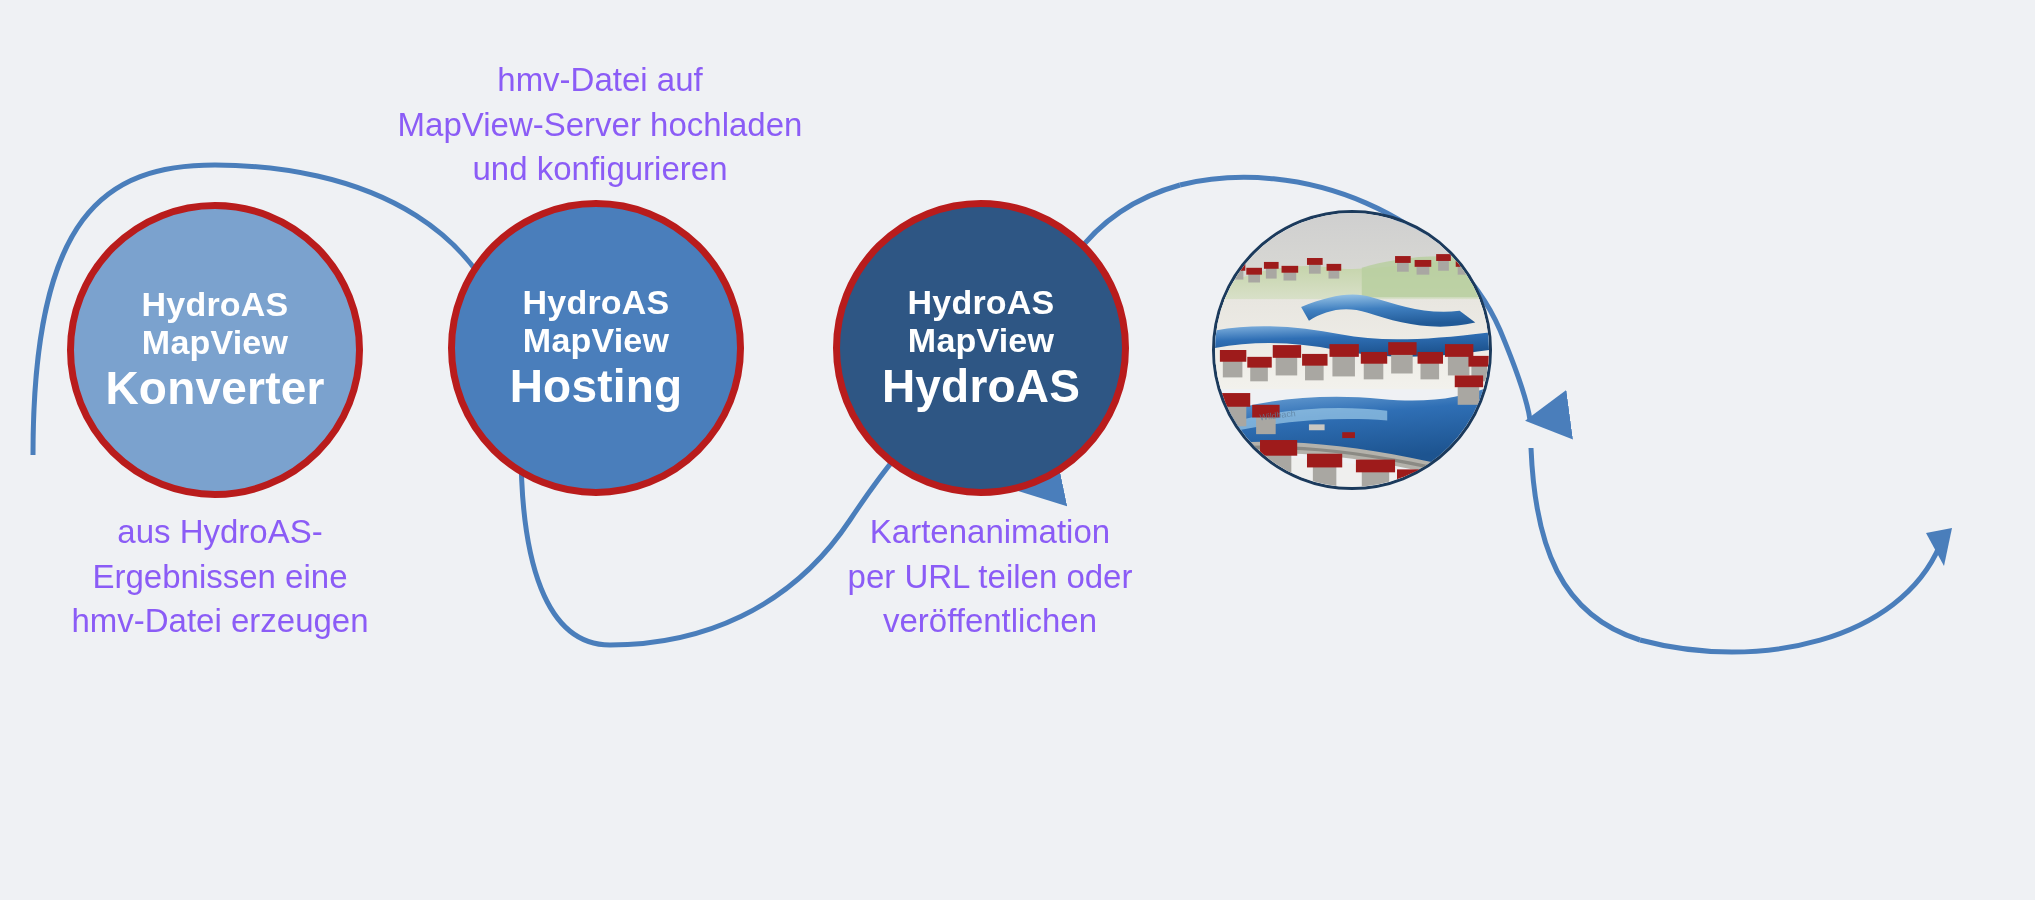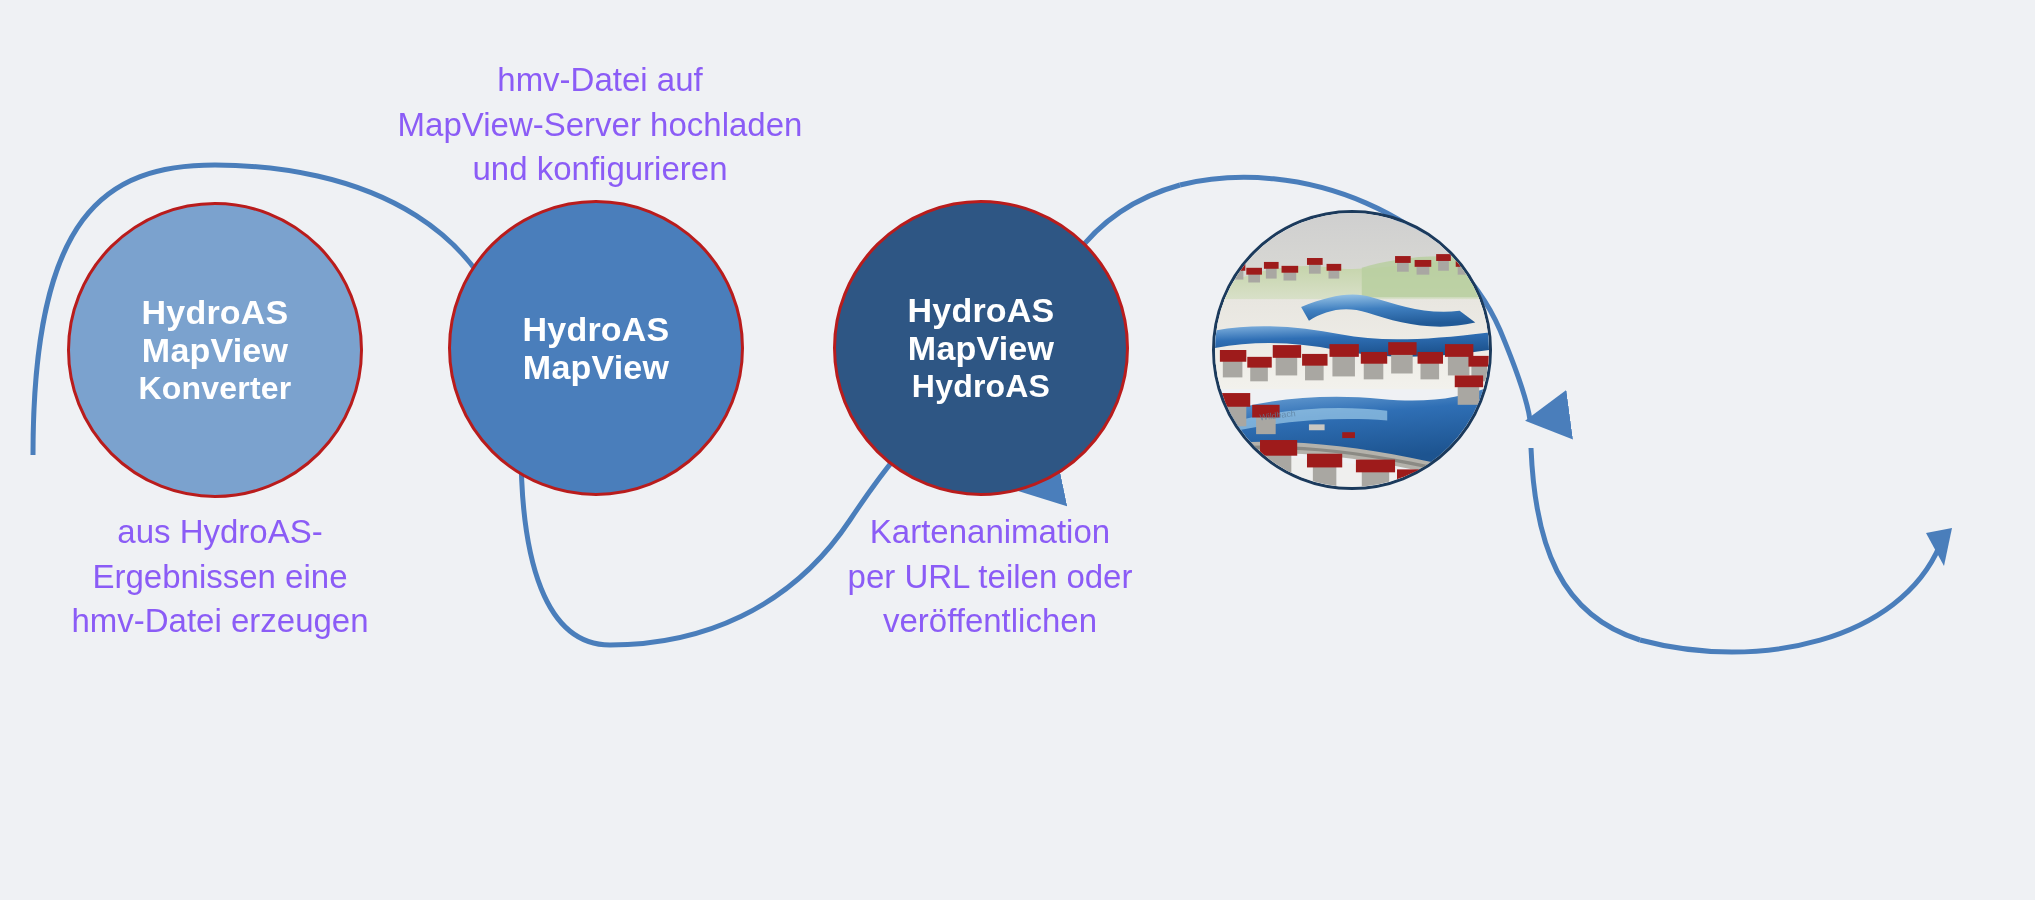--- a/index.html
+++ b/index.html
@@ -18,37 +18,37 @@
   #arcs {
     position: absolute;
     left: 0; top: 0;
     width: 2035px;
     height: 900px;
     pointer-events: none;
   }
   .node {
     position: absolute;
     border-radius: 50%;
-    border: 3px solid #b91c1c;
+    border: 7px solid #b91c1c;
     box-sizing: border-box;
     display: flex;
     flex-direction: column;
     align-items: center;
     justify-content: center;
     color: #ffffff;
     text-align: center;
     line-height: 1.12;
   }
   .node .ln1, .node .ln2 {
     font-size: 34px;
     font-weight: bold;
     letter-spacing: 0.2px;
   }
   .node .ln3 {
-    font-size: 32px;
+    font-size: 46px;
     font-weight: bold;
     margin-top: 2px;
     letter-spacing: 0.2px;
   }
   .caption {
     position: absolute;
     text-align: center;
     color: #8b5cf6;
     font-size: 33px;
     line-height: 1.35;
@@ -97,20 +97,21 @@
 
   <div class="node" id="node-konverter" style="left:67px; top:202px; width:296px; height:296px; background:#7ba2ce;">
     <span class="ln1">HydroAS</span>
     <span class="ln2">MapView</span>
     <span class="ln3">Konverter</span>
   </div>
 
   <div class="node" id="node-hosting" style="left:448px; top:200px; width:296px; height:296px; background:#4a7ebb;">
     <span class="ln1">HydroAS</span>
     <span class="ln2">MapView</span>
+    <span class="ln3">Hosting</span>
   </div>
 
   <div class="node" id="node-online" style="left:833px; top:200px; width:296px; height:296px; background:#2e5684;">
     <span class="ln1">HydroAS</span>
     <span class="ln2">MapView</span>
     <span class="ln3">HydroAS</span>
   </div>
 
   <div id="map-circle" style="left:1212px; top:210px; width:280px; height:280px;">
     <svg id="map-svg" viewBox="0 0 280 280">

